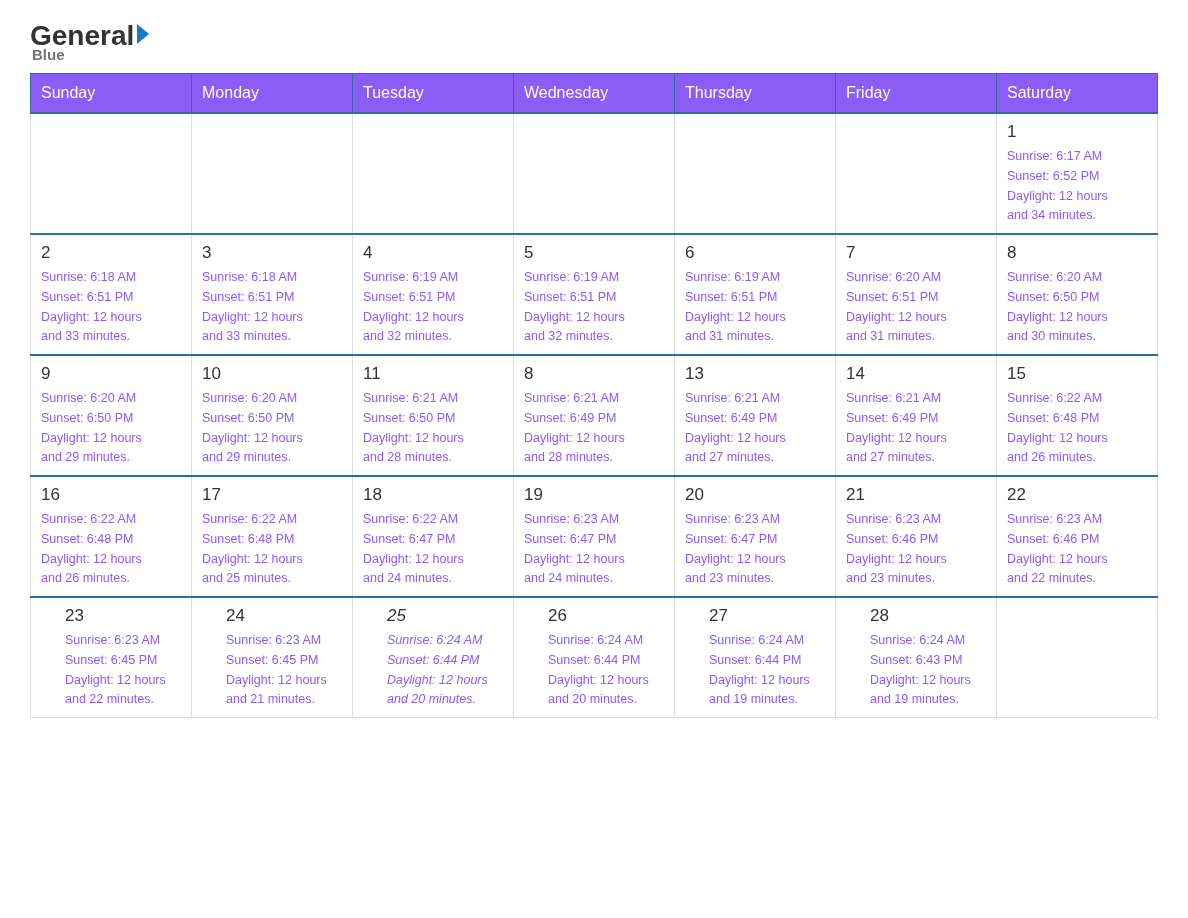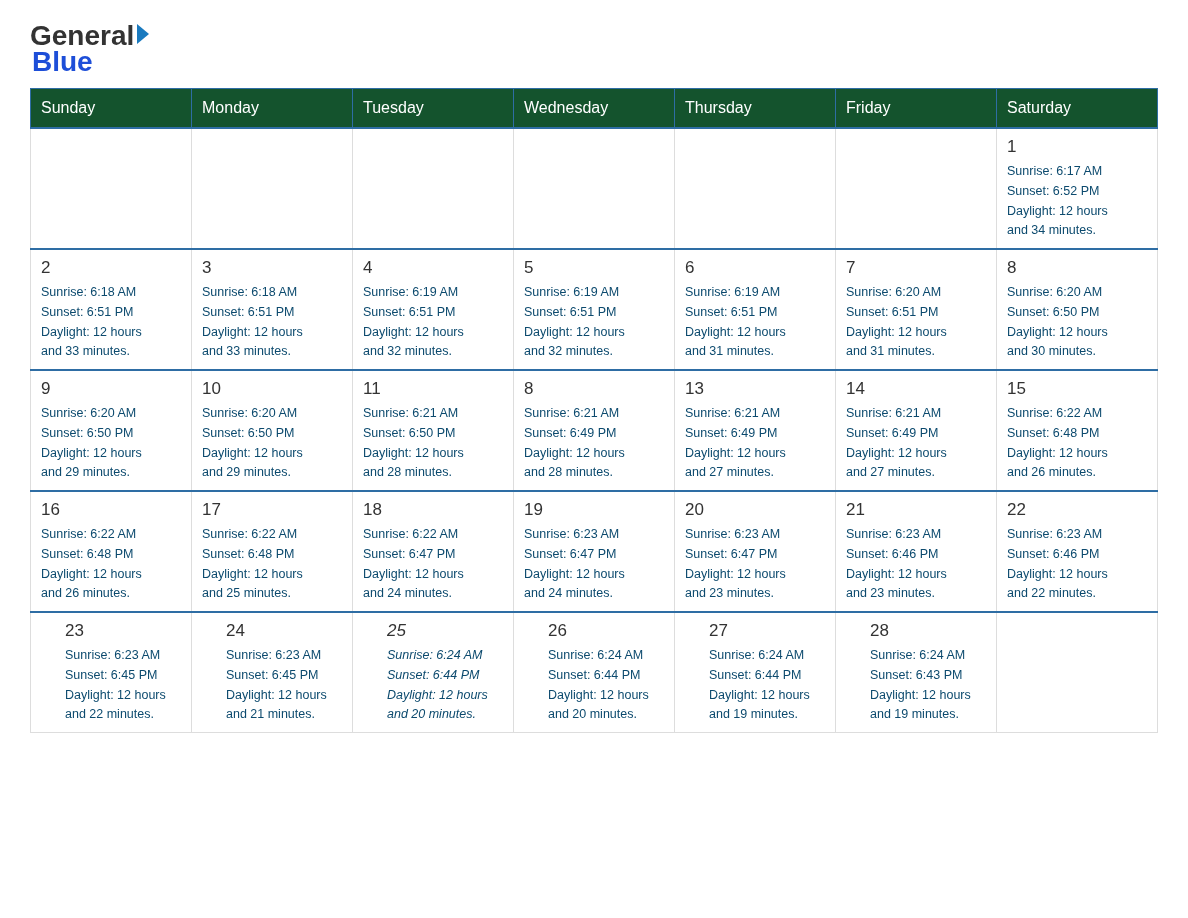--- a/index.html
+++ b/index.html
@@ -32,22 +32,22 @@
     .logo-arrow {
       width: 0;
       height: 0;
       border-left: 12px solid #1a7abf;
       border-top: 10px solid transparent;
       border-bottom: 10px solid transparent;
       margin-left: 3px;
       margin-top: -4px;
     }
     .logo-subtext {
-      color: #1d4ed8;
-      font-size: 28px;
+      color: #737373;
+      font-size: 15px;
       font-weight: bold;
       margin-top: -6px;
       margin-left: 2px;
     }
     .title-section {
       text-align: right;
     }
     .month-title {
       font-size: 52px;
       font-weight: normal;
@@ -58,21 +58,21 @@
       font-size: 20px;
       color: #555;
       margin-top: 4px;
     }
     .calendar {
       width: 100%;
       border-collapse: collapse;
       margin-top: 10px;
     }
     .calendar th {
-      background-color: #14532d;
+      background-color: #8b5cf6;
       color: #fff;
       text-align: left;
       padding: 10px 10px;
       font-size: 16px;
       font-weight: normal;
       border: 1px solid #2e6da4;
     }
     .calendar td {
       border: 1px solid #ccc;
       vertical-align: top;
@@ -86,21 +86,21 @@
     }
     .day-num {
       font-size: 17px;
       font-weight: normal;
       color: #333;
       display: block;
       margin-bottom: 4px;
     }
     .day-info {
       font-size: 12.5px;
-      color: #0c4a6e;
+      color: #8b5cf6;
       line-height: 1.5;
     }
     .empty-cell {
       background: #fff;
     }
     .calendar tbody tr td {
       border-left: none;
       border-right: none;
       border-top: 2px solid #2e6da4;
       border-bottom: none;

